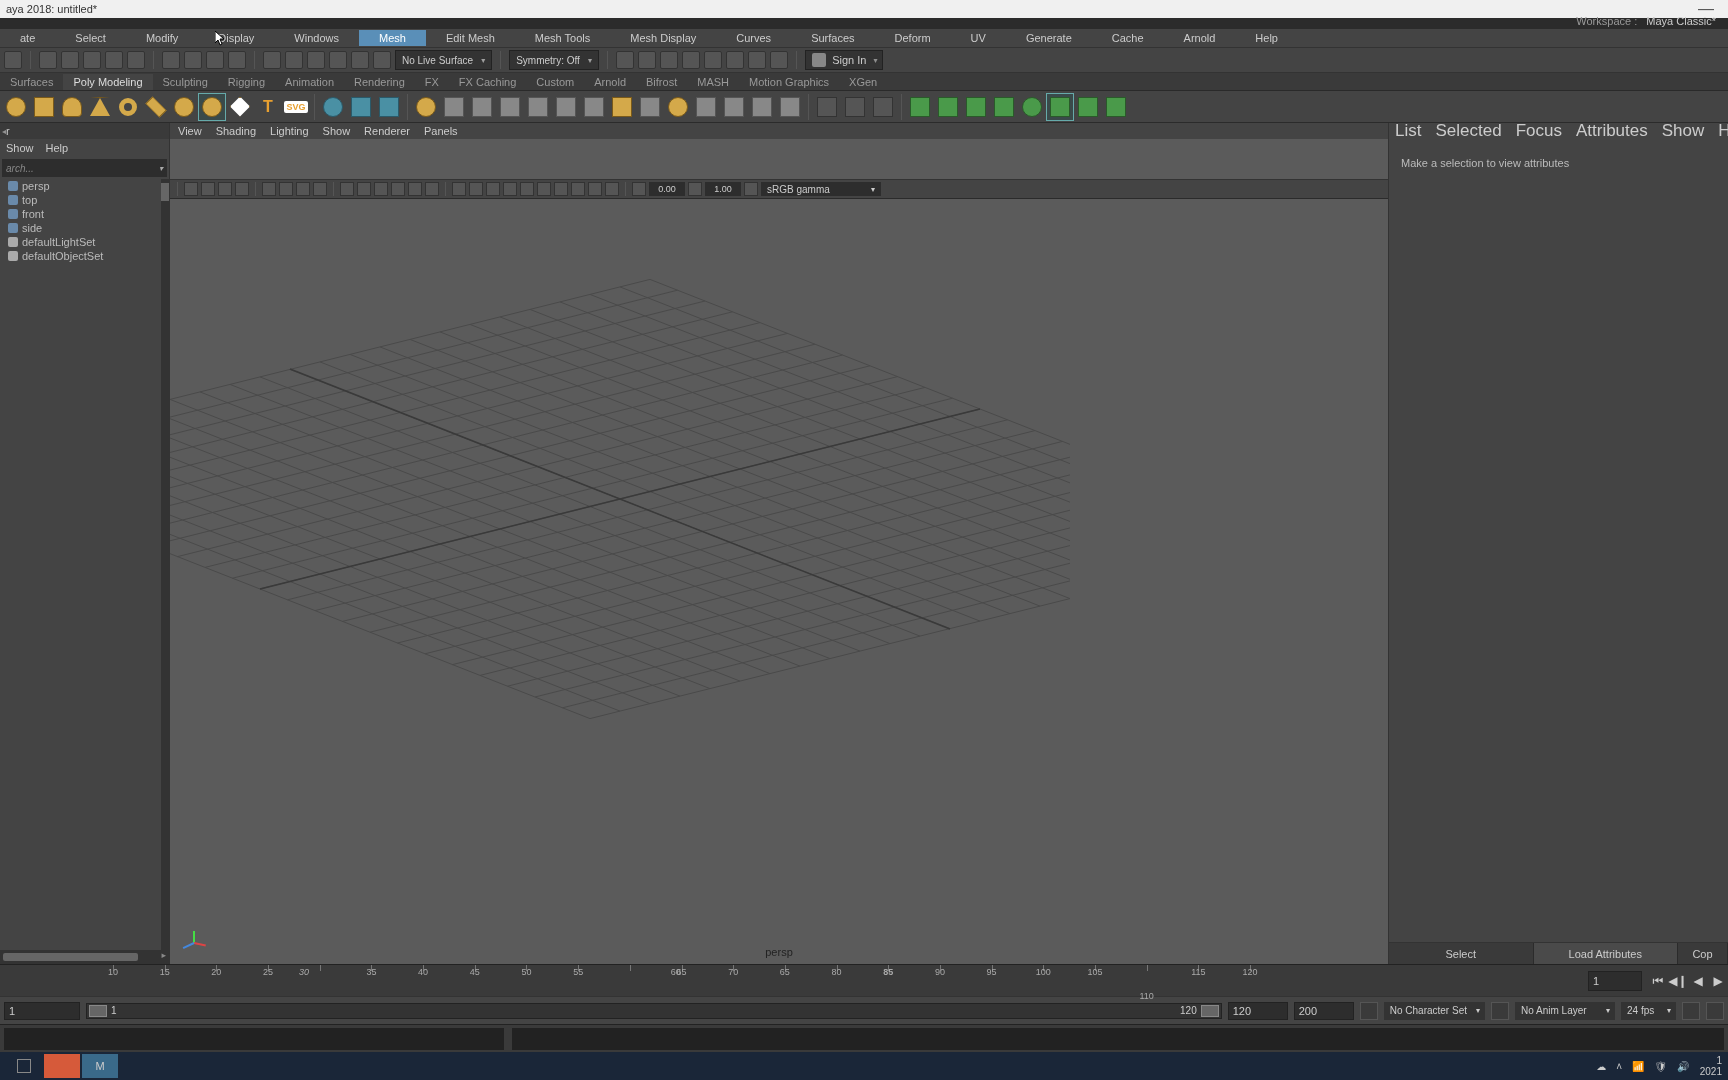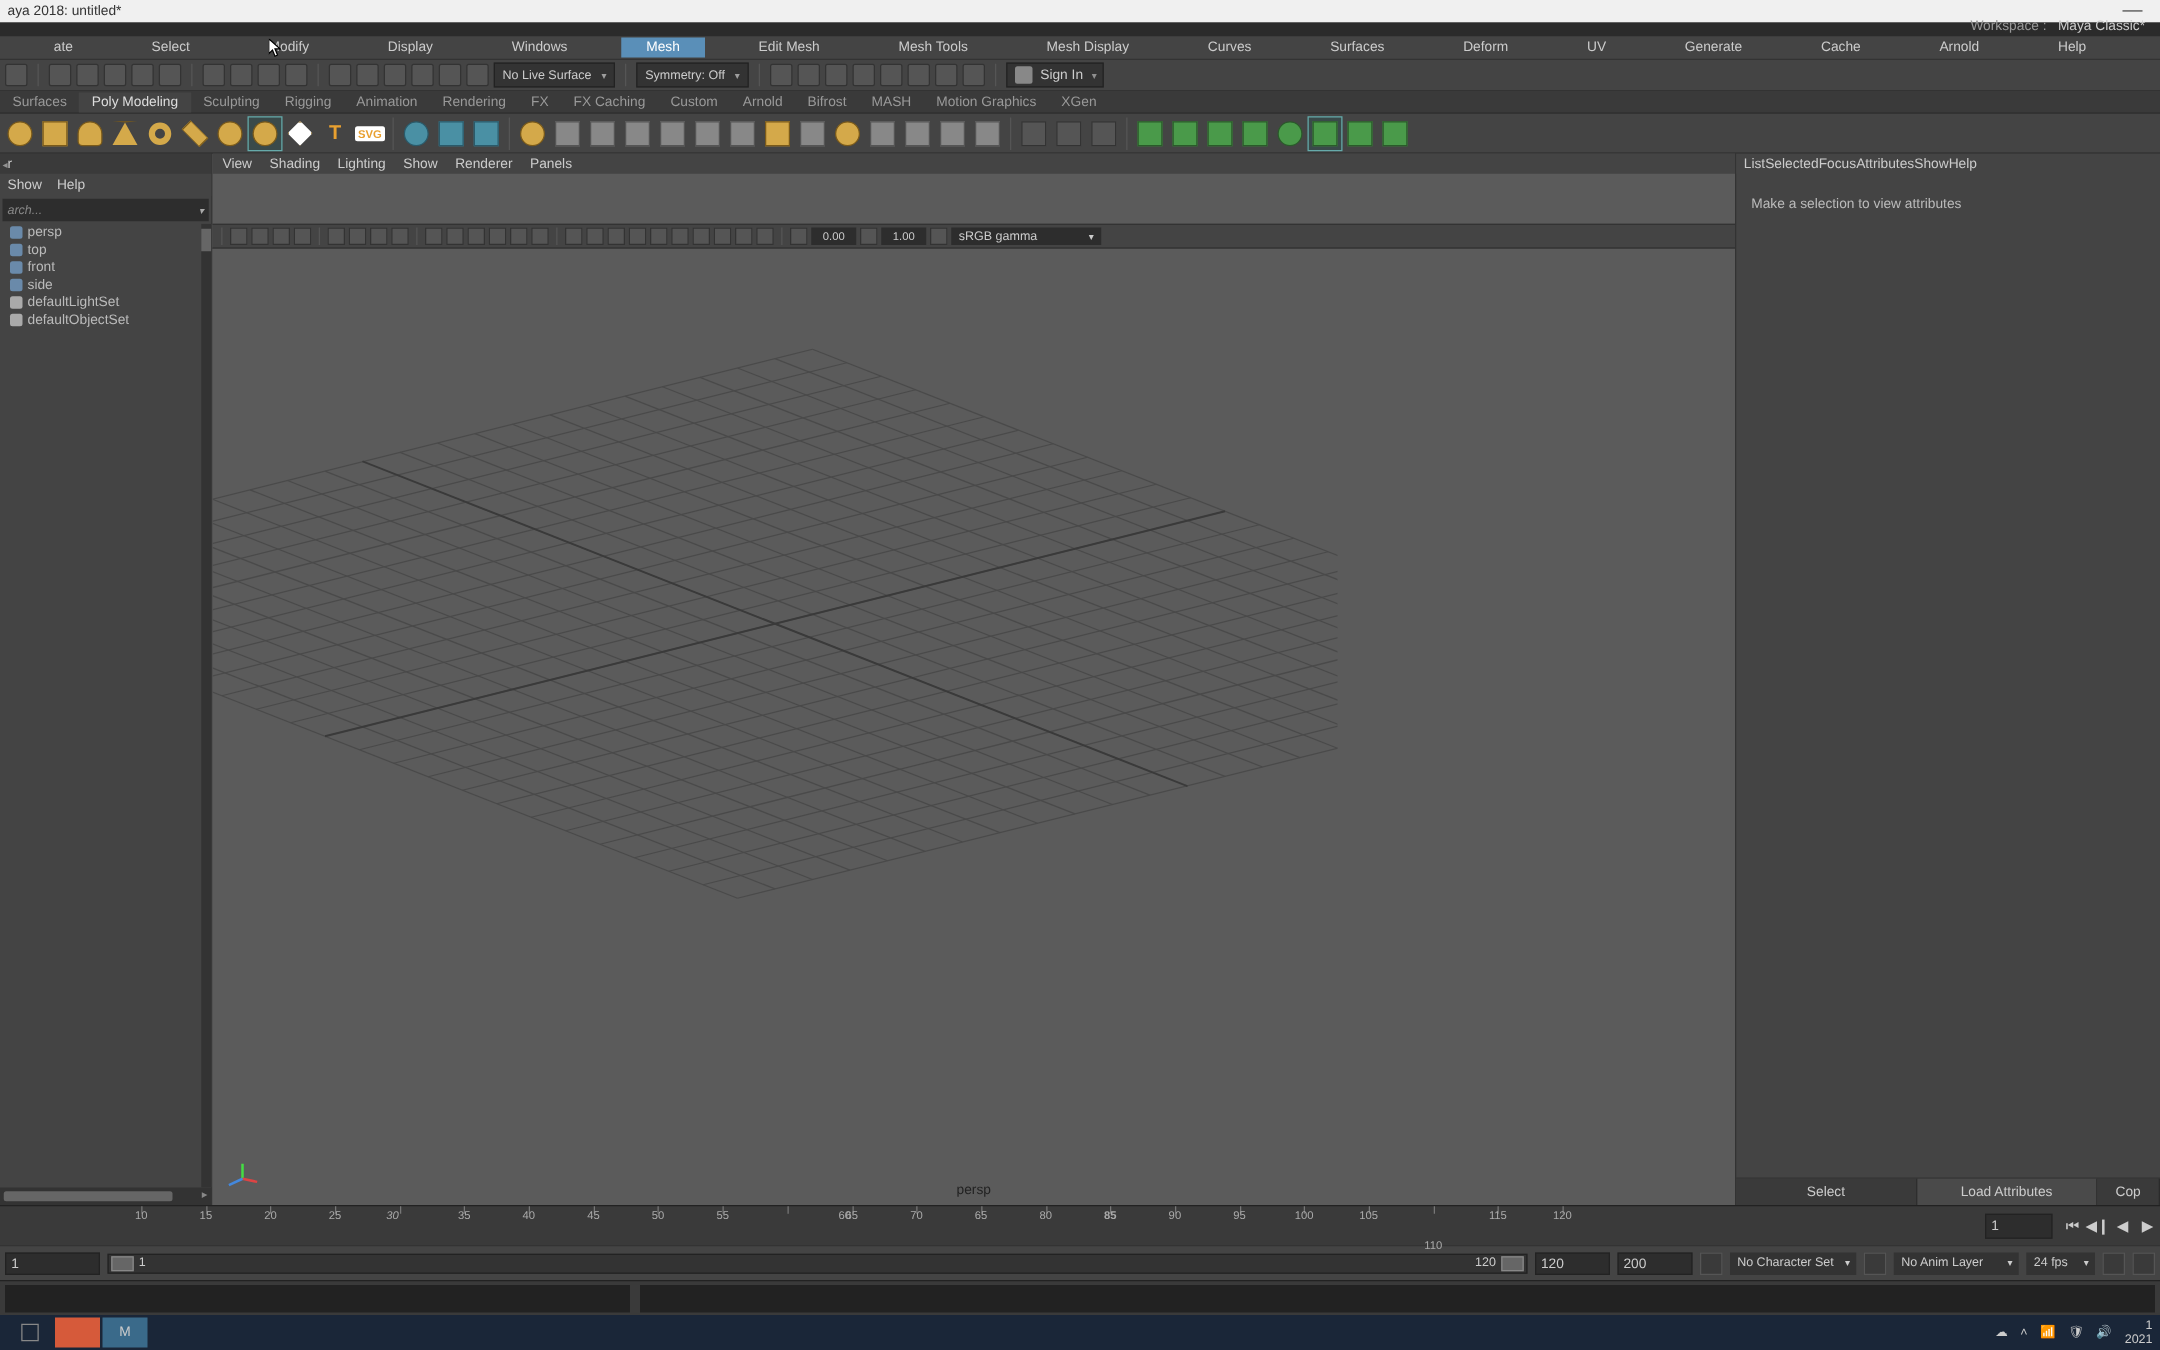--- a/index.html
+++ b/index.html
@@ -9,21 +9,21 @@
 .titlebar { height:18px; background:#f0f0f0; color:#333; padding:2px 6px; font-size:11px; display:flex; align-items:center; }
 .titlebar .min { margin-left:auto; font-size:16px; color:#555; padding:0 8px; }
 
 
 .header-band { height:11px; background:#2b2b2b; position:relative; }
 .workspace { position:absolute; right:12px; top:-3px; font-size:11px; color:#ccc; }
 .workspace span.lbl { color:#999; margin-right:6px; }
 
 
 .menubar { height:18px; background:#444; display:flex; align-items:center; padding:0 0; }
-.menubar .mi { padding:2px 20px; font-size:11px; color:#ccc; cursor:pointer;margin-left:23px; }
+.menubar .mi { padding:2px 20px; font-size:11px; color:#ccc; cursor:pointer; }
 .menubar .mi.active { background:#5a8fb8; color:#fff;}
 .menubar .spacer { flex:1; }
 
 
 .maintool { height:26px; background:#444; border-top:1px solid #333; border-bottom:1px solid #333; display:flex; align-items:center; padding:0 4px; gap:4px; }
 .sep { width:1px; height:18px; background:#555; margin:0 4px; }
 .tbtn { width:18px; height:18px; background:#555; border:1px solid #333; border-radius:2px; display:inline-block; }
 .tdrop { display:flex; align-items:center; gap:4px; padding:0 6px; height:20px; background:#333; border:1px solid #222; font-size:10px; color:#ccc; }
 .tdrop::after { content:"▾"; font-size:8px; margin-left:4px; opacity:.7; }
 .signin { display:flex; align-items:center; background:#333; padding:2px 16px 2px 6px; gap:6px; border:1px solid #222; position:relative;}
@@ -84,21 +84,21 @@
 .grid-svg { position:absolute; top:0; left:0; }
 .axis-gizmo { position:absolute; left:16px; bottom:12px; width:30px; height:30px; }
 .axis-gizmo .ax { position:absolute; bottom:8px; left:8px; width:12px; height:2px; transform-origin:left center; }
 .axis-gizmo .x { background:#d44; transform:rotate(12deg);}
 .axis-gizmo .y { background:#4d4; transform:rotate(-90deg);}
 .axis-gizmo .z { background:#48d; transform:rotate(155deg);}
 .cam-label { position:absolute; bottom:6px; left:50%; transform:translateX(-50%); font-size:11px; color:#222; }
 
 
 .right { width:340px; background:#444; border-left:1px solid #333; display:flex; flex-direction:column;}
-.right-menu { height:16px; display:flex; align-items:center; padding:0 6px; font-size:11px; background:#444;}
+.right-menu { height:16px; display:flex; align-items:center; padding:0 6px; gap:14px; font-size:17px; background:#444;}
 .right-body { flex:1; padding:18px 12px; font-size:11px; color:#bbb;}
 .right-bot { height:22px; display:flex; border-top:1px solid #333;}
 .right-bot .rb { flex:1; display:flex; align-items:center; justify-content:center; background:#3a3a3a; border-right:1px solid #2b2b2b; font-size:11px;}
 .right-bot .rb.active { background:#4a4a4a; }
 
 
 .timeline { height:32px; background:#3a3a3a; border-top:1px solid #222; display:flex; align-items:center; }
 .tl-track { flex:1; position:relative; height:32px; }
 .tl-tick { position:absolute; top:0; width:1px; height:6px; background:#777; }
 .tl-num { position:absolute; top:2px; font-size:9px; color:#aaa; transform:translateX(-50%);}
@@ -538,21 +538,21 @@
   <div class="tl-track" id="tl-track">
       <div class="tl-tick" style="left: 113.025px;"></div>
       <div class="tl-num" style="left: 113.025px;">10</div>
       <div class="tl-tick" style="left: 164.706px;"></div>
       <div class="tl-num" style="left: 164.706px;">15</div>
       <div class="tl-tick" style="left: 216.387px;"></div>
       <div class="tl-num" style="left: 216.387px;">20</div>
       <div class="tl-tick" style="left: 268.067px;"></div>
       <div class="tl-num" style="left: 268.067px;">25</div>
       <div class="tl-tick" style="left: 319.748px;"></div>
-      <div class="tl-num" style="left: 314px; font-style: italic;">30</div>
+      <div class="tl-num" style="left: 304px; font-style: italic;">30</div>
       <div class="tl-tick" style="left: 371.429px;"></div>
       <div class="tl-num" style="left: 371.429px;">35</div>
       <div class="tl-tick" style="left: 423.109px;"></div>
       <div class="tl-num" style="left: 423.109px;">40</div>
       <div class="tl-tick" style="left: 474.79px;"></div>
       <div class="tl-num" style="left: 474.79px;">45</div>
       <div class="tl-tick" style="left: 526.471px;"></div>
       <div class="tl-num" style="left: 526.471px;">50</div>
       <div class="tl-tick" style="left: 578.151px;"></div>
       <div class="tl-num" style="left: 578.151px;">55</div>

